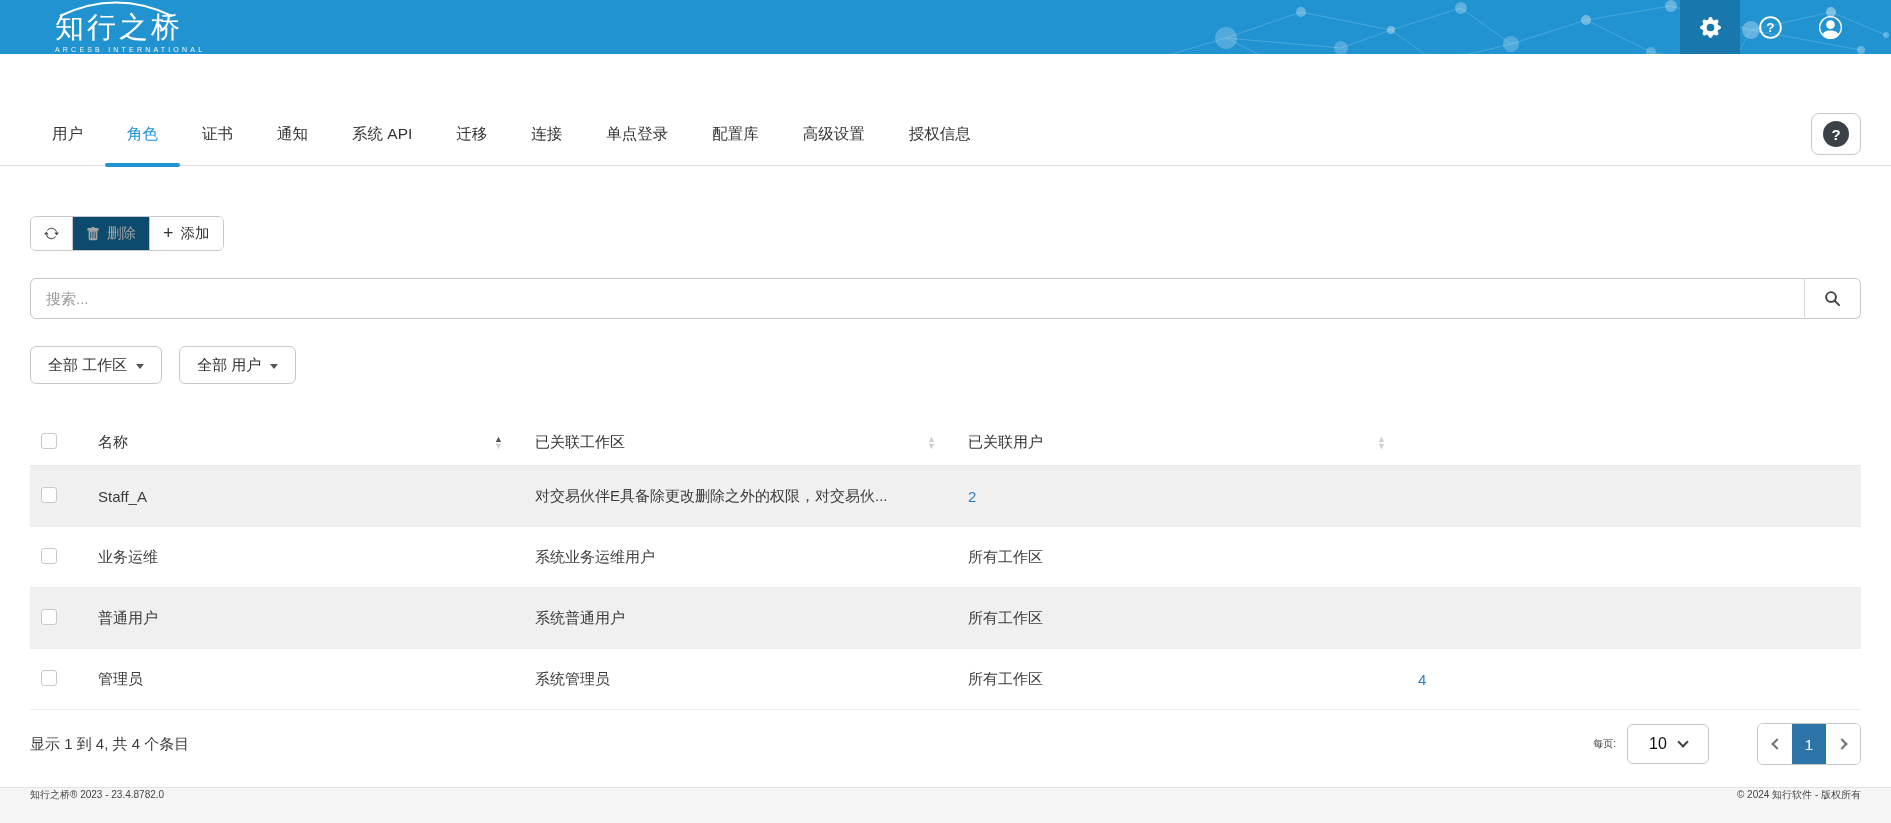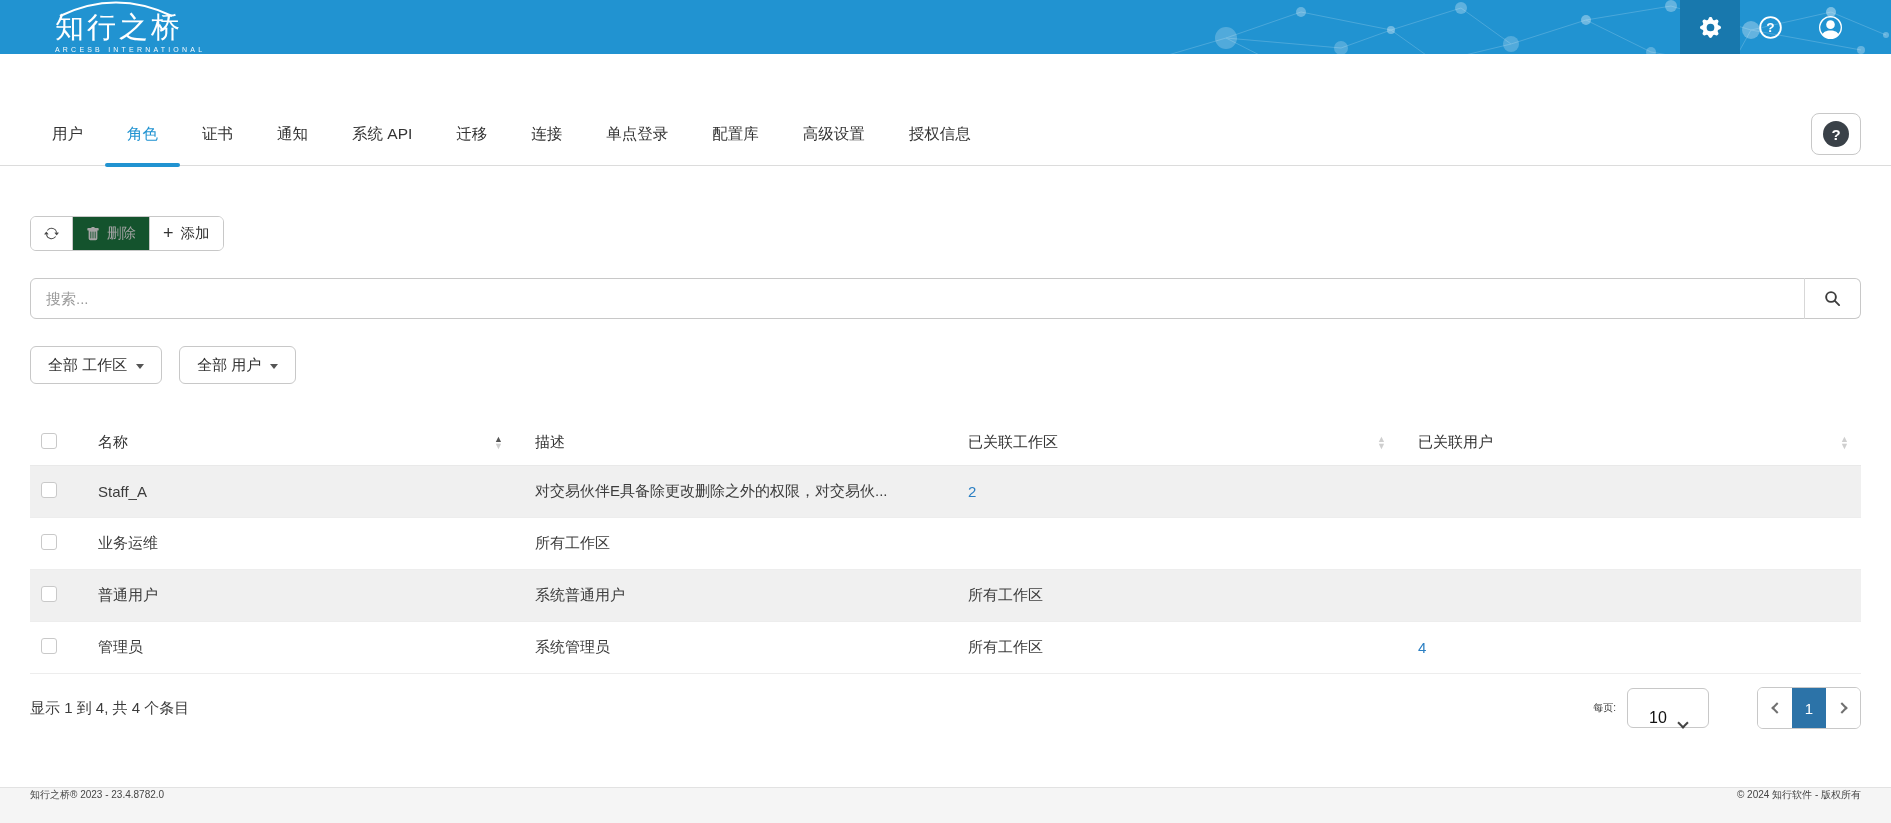--- a/index.html
+++ b/index.html
@@ -26,50 +26,50 @@
   .tab { padding:0 22px 20px; font-size:15.5px; color:#333; cursor:pointer; position:relative; white-space:nowrap; }
   .tab.active { color:#2193d1; }
   .tab.active::after { content:""; position:absolute; left:0; right:0; bottom:-2px; height:4px; background:#2193d1; border-radius:2px; }
   .tab-help-btn { margin-left:auto; margin-bottom:10px; width:50px; height:42px; background:#fff; border:1px solid #c8c8c8; border-radius:8px; display:flex; align-items:center; justify-content:center; cursor:pointer; }
   .tab-help-circle { width:26px; height:26px; border-radius:50%; background:#3a4148; color:#fff; font-size:15px; font-weight:bold; display:flex; align-items:center; justify-content:center; }
   
   main { flex:1; padding:0 30px; }
   .toolbar { margin-top:50px; display:inline-flex; border:1px solid #c8c8c8; border-radius:6px; overflow:hidden; background:#fff; }
   .tbtn { height:33px; padding:0 13px; background:#fff; border:none; border-right:1px solid #c8c8c8; display:flex; align-items:center; gap:7px; font-size:14.5px; color:#333; cursor:pointer; font-family:inherit; }
   .tbtn:last-child { border-right:none; }
-  .tbtn.disabled { background:#14532d; color:#a4a4a4; cursor:default; }
+  .tbtn.disabled { background:#0c4a6e; color:#a4a4a4; cursor:default; }
   .plus-glyph { font-size:18px; font-weight:400; line-height:1; margin-top:-2px; }
   
   .search-row { margin-top:27px; display:flex; }
   .search-input { flex:1; height:41px; border:1px solid #c8c8c8; border-radius:6px 0 0 6px; padding:0 15px; font-size:15px; color:#333; outline:none; font-family:inherit; }
   .search-input::placeholder { color:#9b9b9b; }
   .search-btn { width:57px; height:41px; background:#fff; border:1px solid #c8c8c8; border-left:1px solid #d7d7d7; border-radius:0 6px 6px 0; margin-left:-1px; display:flex; align-items:center; justify-content:center; cursor:pointer; }
   
   .filters { margin-top:27px; display:flex; gap:17px; }
   .filter-btn { height:38px; padding:0 17px; background:#fff; border:1px solid #c8c8c8; border-radius:6px; display:flex; align-items:center; gap:9px; font-size:15px; color:#333; cursor:pointer; font-family:inherit; }
   .caret-down { width:0; height:0; border-left:4.5px solid transparent; border-right:4.5px solid transparent; border-top:5.5px solid #555; margin-top:2px; }
   
   .role-table { margin-top:36px; }
   .thead, .trow { display:grid; grid-template-columns:48px 437px 433px 450px 1fr; align-items:center; }
   .thead { height:46px; border-bottom:1px solid #e9e9e9; }
-  .trow { height:52px; border-bottom:1px solid #ededed; }
+  .trow { height:61px; border-bottom:1px solid #ededed; }
   .trow.striped { background:#f0f0f0; }
   .cell { padding-left:20px; font-size:15px; color:#3c3c3c; overflow:hidden; white-space:nowrap; text-overflow:ellipsis; }
   .cell.check-cell { padding-left:11px; }
   .th { font-weight:normal; color:#333; display:flex; align-items:center; justify-content:space-between; padding-right:12px; cursor:pointer; }
   .sort-stack { display:flex; flex-direction:column; line-height:7px; font-size:9px; }
   .sort-asc { color:#555; } .sort-desc { color:#cfcfcf; } .sort-idle { color:#cfcfcf; }
   .row-check { width:16px; height:16px; appearance:none; -webkit-appearance:none; border:1px solid #c9c9c9; border-radius:3px; background:#fff; cursor:pointer; }
   a.cell-link { color:#2b7fc3; text-decoration:none; cursor:pointer; }
   
   .pager-row { margin-top:12px; height:44px; display:flex; align-items:center; justify-content:space-between; }
   .summary { font-size:15px; color:#3c3c3c; }
   .pager-controls { display:flex; align-items:center; }
   .per-page-label { font-size:10px; color:#3c3c3c; margin-right:11px; }
-  .per-page-select { width:82px; height:40px; border:1px solid #c8c8c8; border-radius:6px; background:#fff; display:flex; align-items:flex-end; justify-content:center; gap:12px; font-size:16px; color:#111; cursor:pointer; }
+  .per-page-select { width:82px; height:40px; border:1px solid #c8c8c8; border-radius:6px; background:#fff; display:flex; align-items:center; justify-content:center; gap:12px; font-size:16px; color:#111; cursor:pointer; }
   .chev { width:8px; height:8px; border-right:2px solid #444; border-bottom:2px solid #444; display:inline-block; }
   .chev.down { transform:rotate(45deg); margin-top:-4px; }
   .page-group { display:inline-flex; border:1px solid #c8c8c8; border-radius:6px; overflow:hidden; margin-left:48px; }
   .page-btn { width:34px; height:40px; display:flex; align-items:center; justify-content:center; background:#fff; border:none; cursor:pointer; }
   .page-btn .pchev { width:8px; height:8px; border-left:2px solid #707070; border-bottom:2px solid #707070; display:inline-block; }
   .pchev.left { transform:rotate(45deg); margin-left:3px; }
   .pchev.right { transform:rotate(-135deg); margin-right:3px; }
   .page-btn.current { background:#2c73a8; color:#fff; font-size:15px; }
   
   .app-footer { height:36px; flex-shrink:0; background:#f5f5f5; border-top:1px solid #e2e2e2; display:flex; align-items:flex-start; justify-content:space-between; padding:0 30px; font-size:10px; color:#454545; }
@@ -216,23 +216,20 @@
         <input type="checkbox" class="row-check" style="">
       </div>
       <div class="cell th">
         <span>名称</span>
         <span class="sort-stack">
           <span class="sort-asc">▲</span>
           <span class="sort-desc">▼</span>
         </span>
       </div>
       <div class="cell th">
-        <span>描述</span>
-      </div>
-      <div class="cell th">
         <span>已关联工作区</span>
         <span class="sort-stack">
           <span class="sort-idle">▲</span>
           <span class="sort-idle">▼</span>
         </span>
       </div>
       <div class="cell th">
         <span>已关联用户</span>
         <span class="sort-stack">
           <span class="sort-idle">▲</span>
@@ -245,20 +242,21 @@
       <div class="cell check-cell"><input type="checkbox" class="row-check" style=""></div>
       <div class="cell">Staff_A</div>
       <div class="cell">对交易伙伴E具备除更改删除之外的权限，对交易伙...</div>
       <div class="cell"><a class="cell-link">2</a></div>
       <div class="cell"></div>
     </div>
 
     <div class="trow">
       <div class="cell check-cell"><input type="checkbox" class="row-check" style=""></div>
       <div class="cell">业务运维</div>
+      <div class="cell">系统业务运维用户</div>
       <div class="cell">所有工作区</div>
       <div class="cell"></div>
     </div>
 
     <div class="trow striped">
       <div class="cell check-cell"><input type="checkbox" class="row-check" style=""></div>
       <div class="cell">普通用户</div>
       <div class="cell">系统普通用户</div>
       <div class="cell">所有工作区</div>
       <div class="cell"></div>

